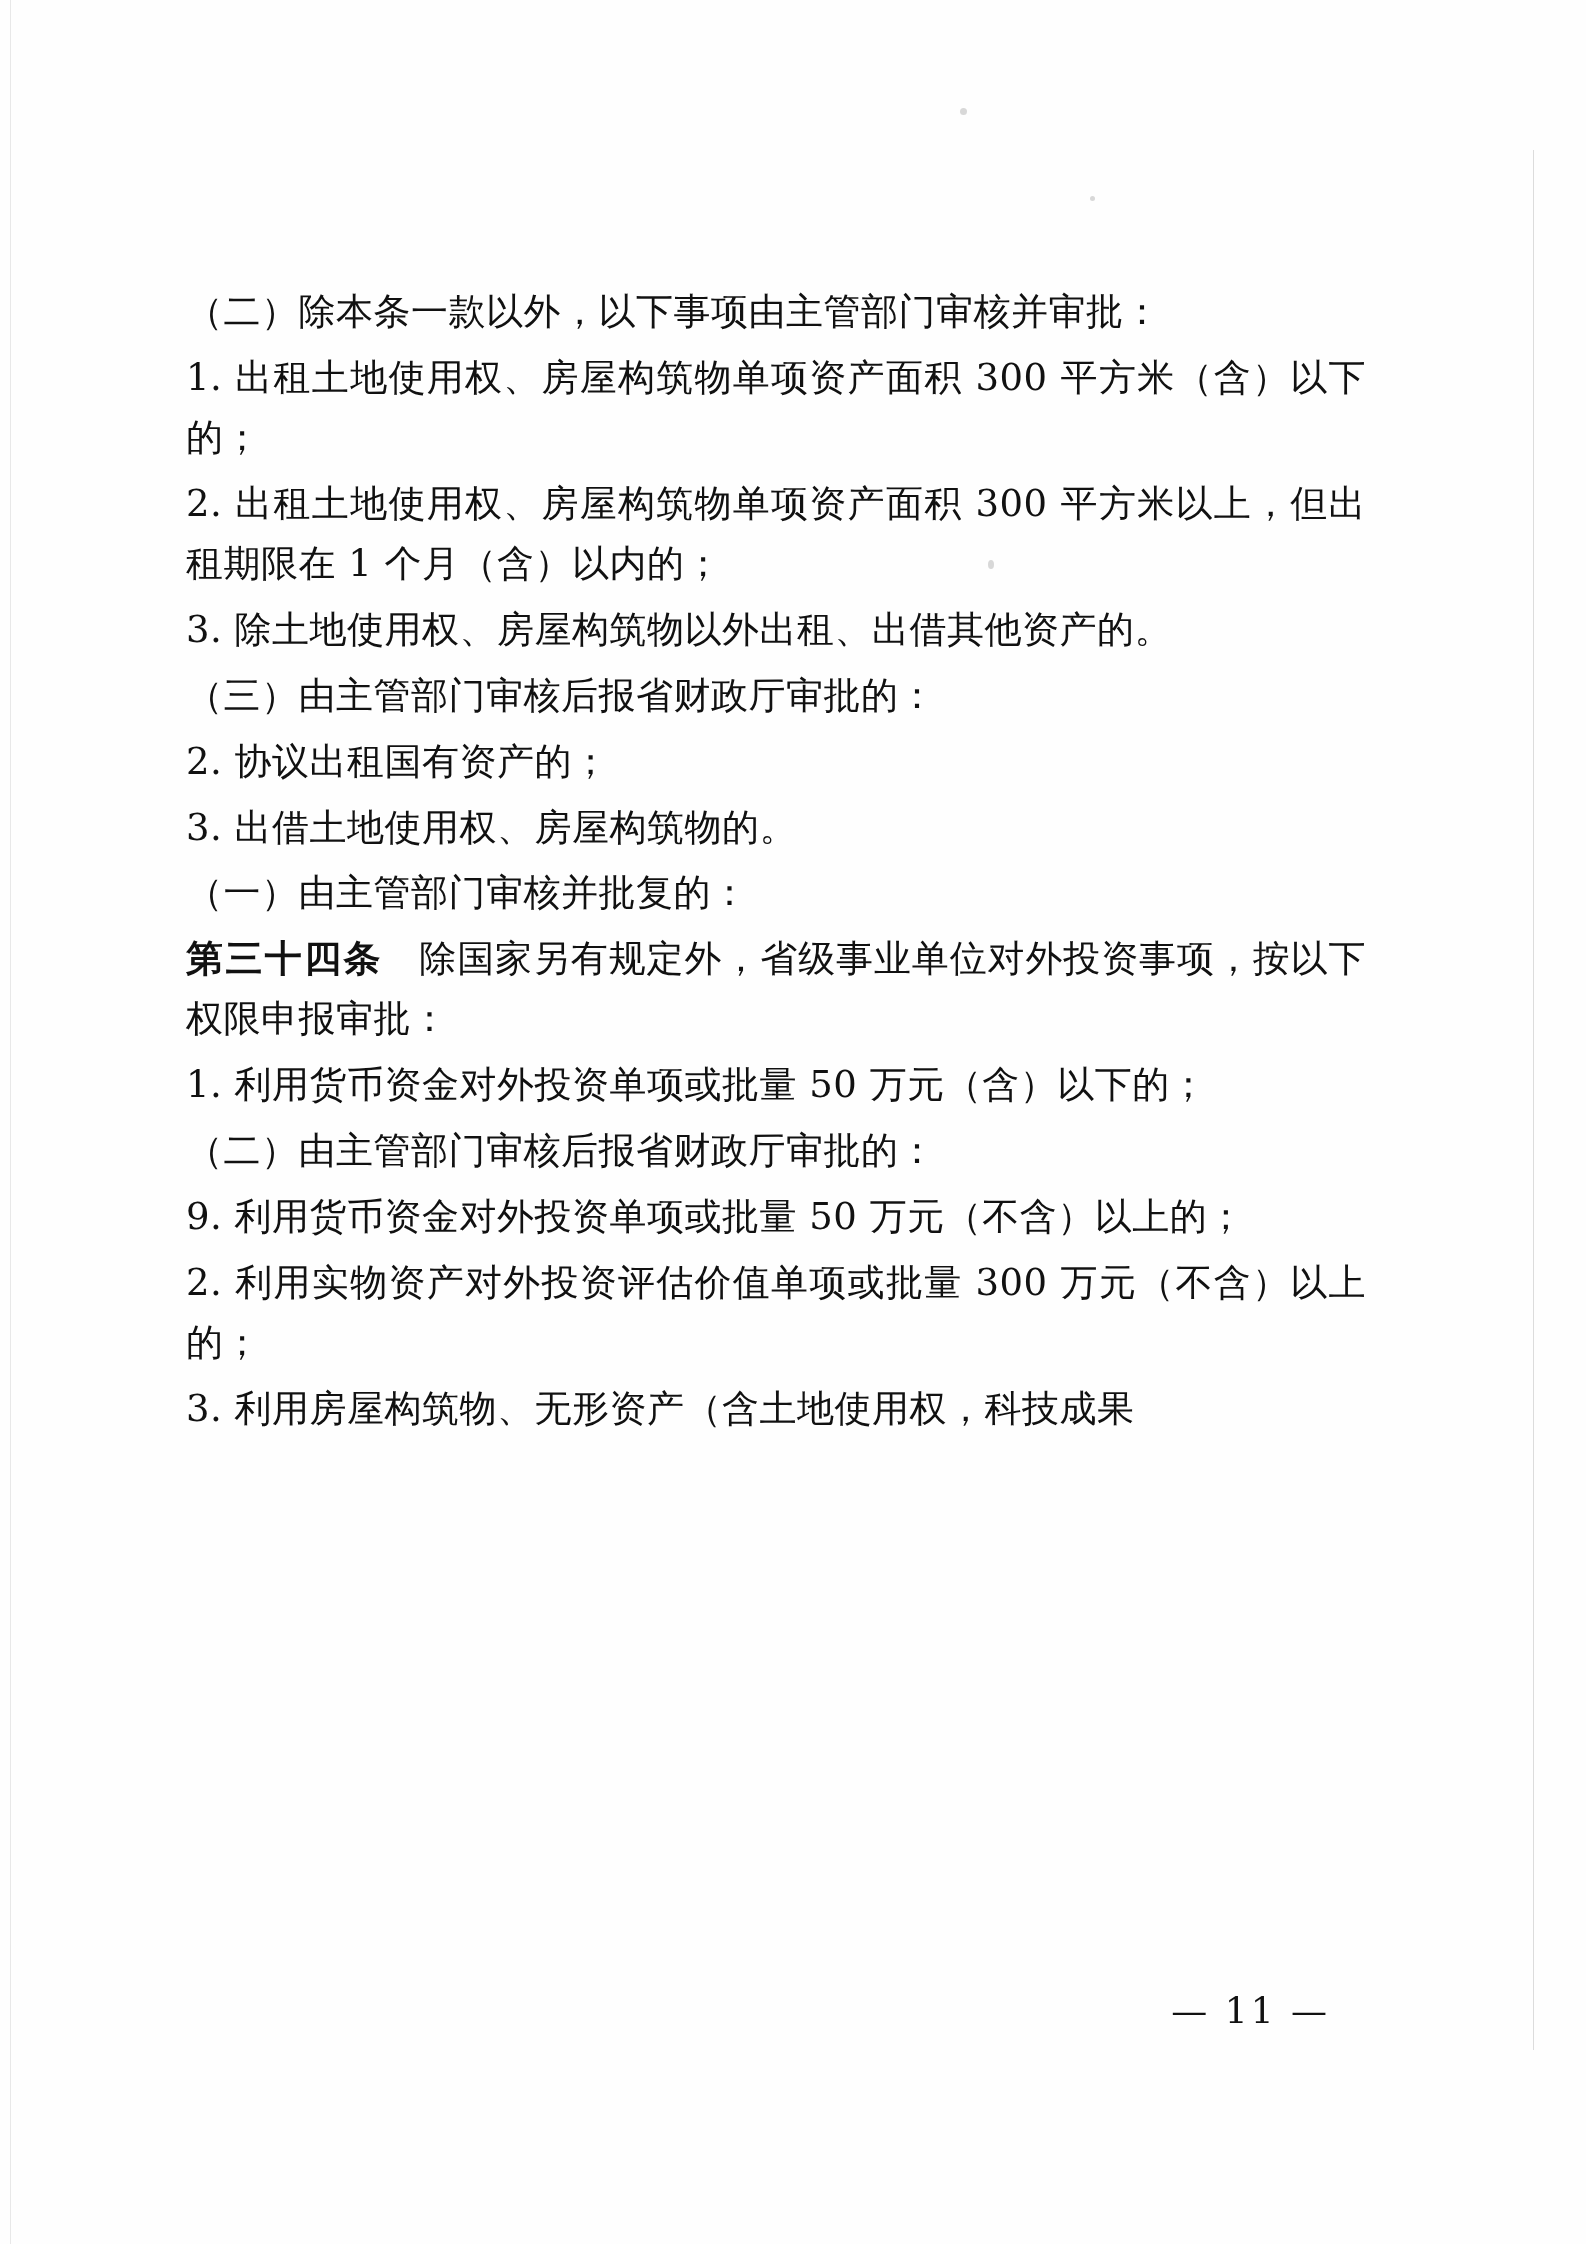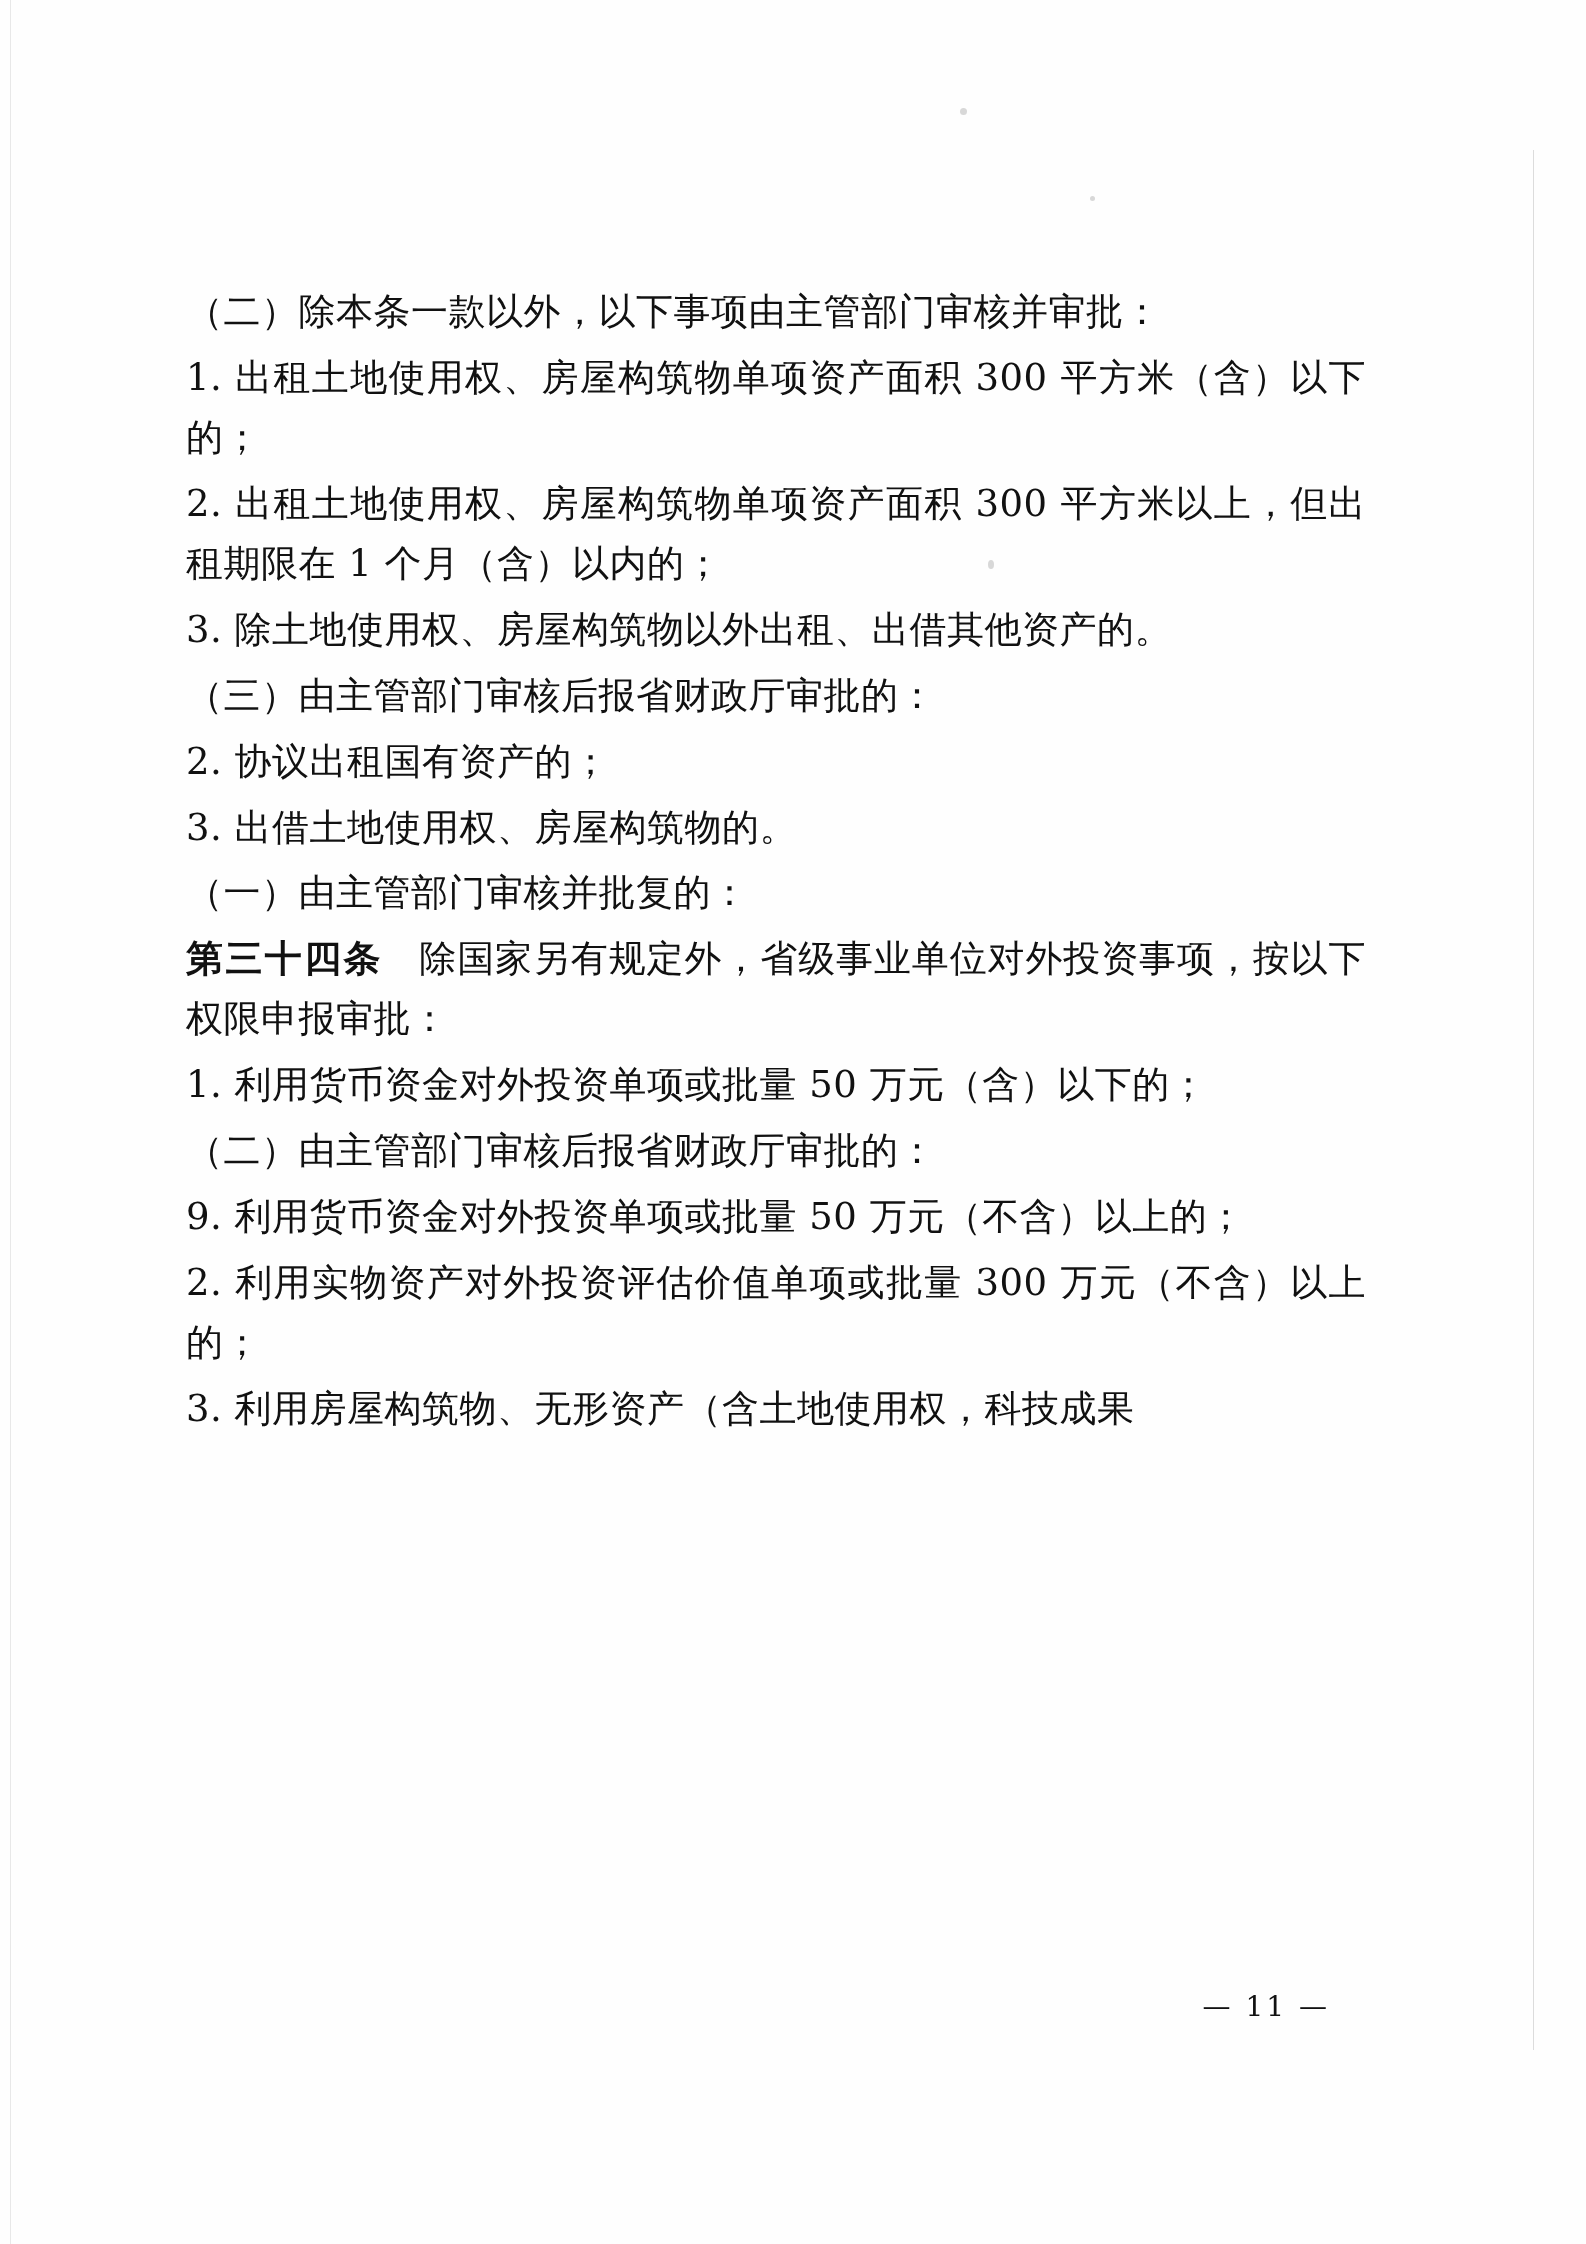--- a/index.html
+++ b/index.html
@@ -56,21 +56,21 @@
   .gap-after-head {
     display: inline-block;
     width: 36px;
   }
   .page-number {
     position: absolute;
     left: 0;
     top: 1990px;
     width: 1330px;
     text-align: right;
-    font-size: 28px;
+    font-size: 36px;
     color: #111111;
     font-family: "DejaVu Serif", "Liberation Serif", serif;
     letter-spacing: 3px;
   }
   .speck {
     position: absolute;
     background: #d8d8d8;
     border-radius: 50%;
   }
 </style>

